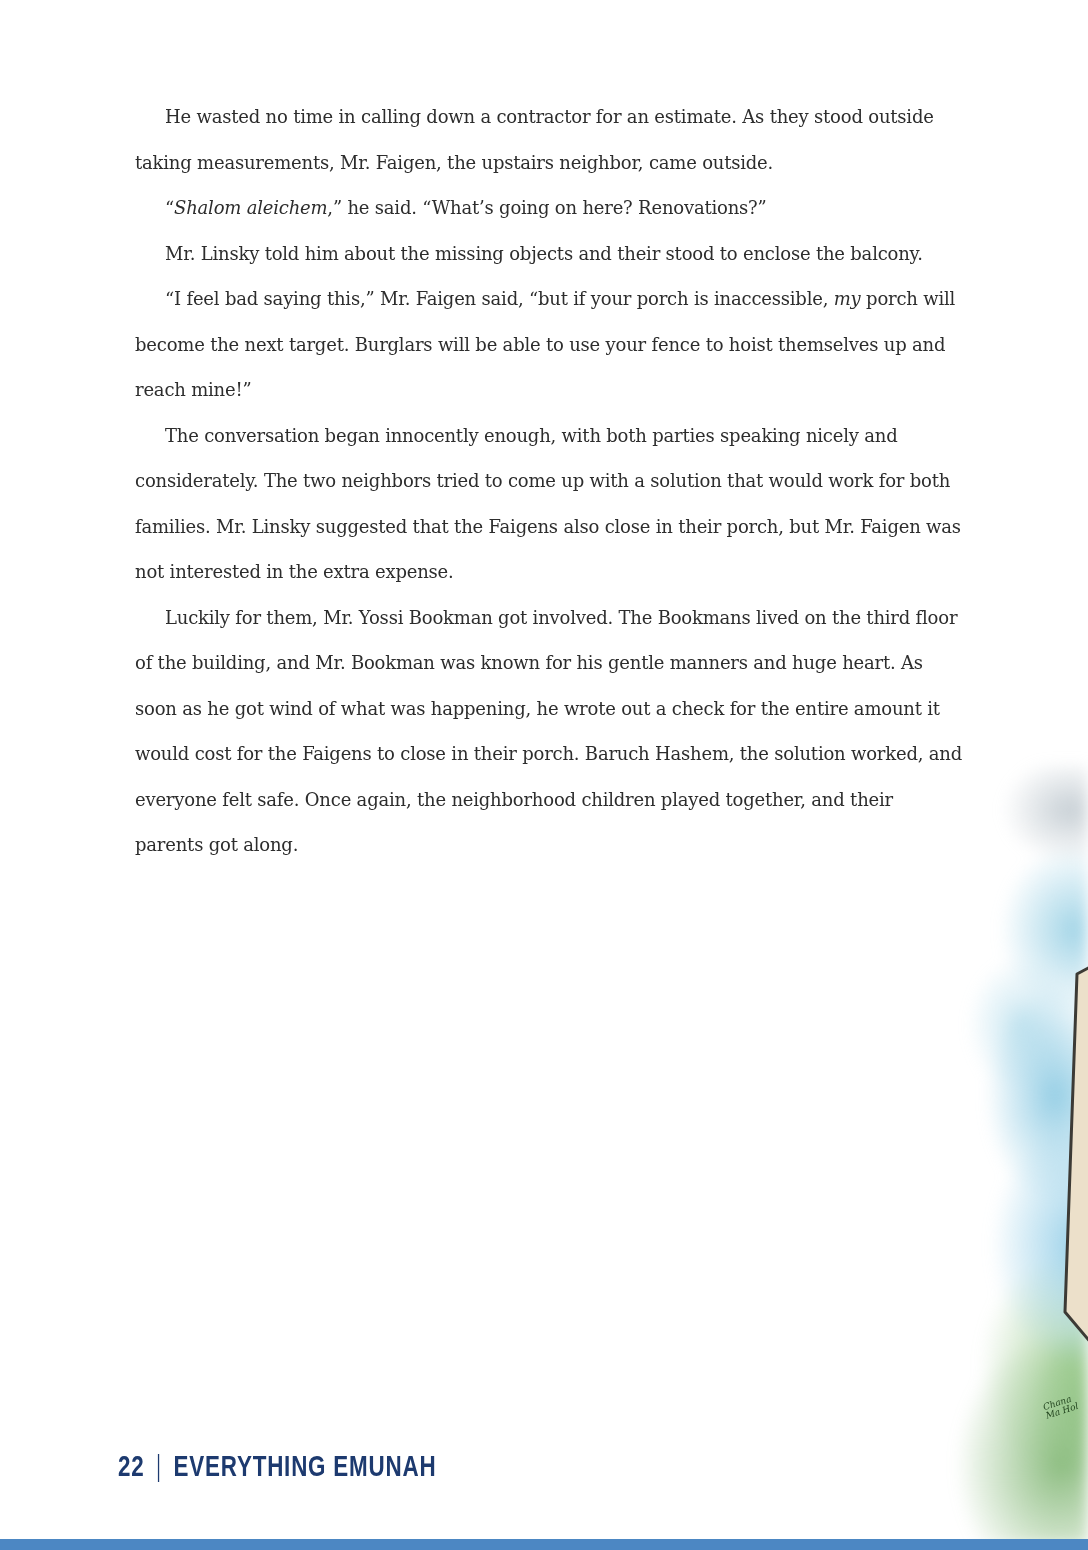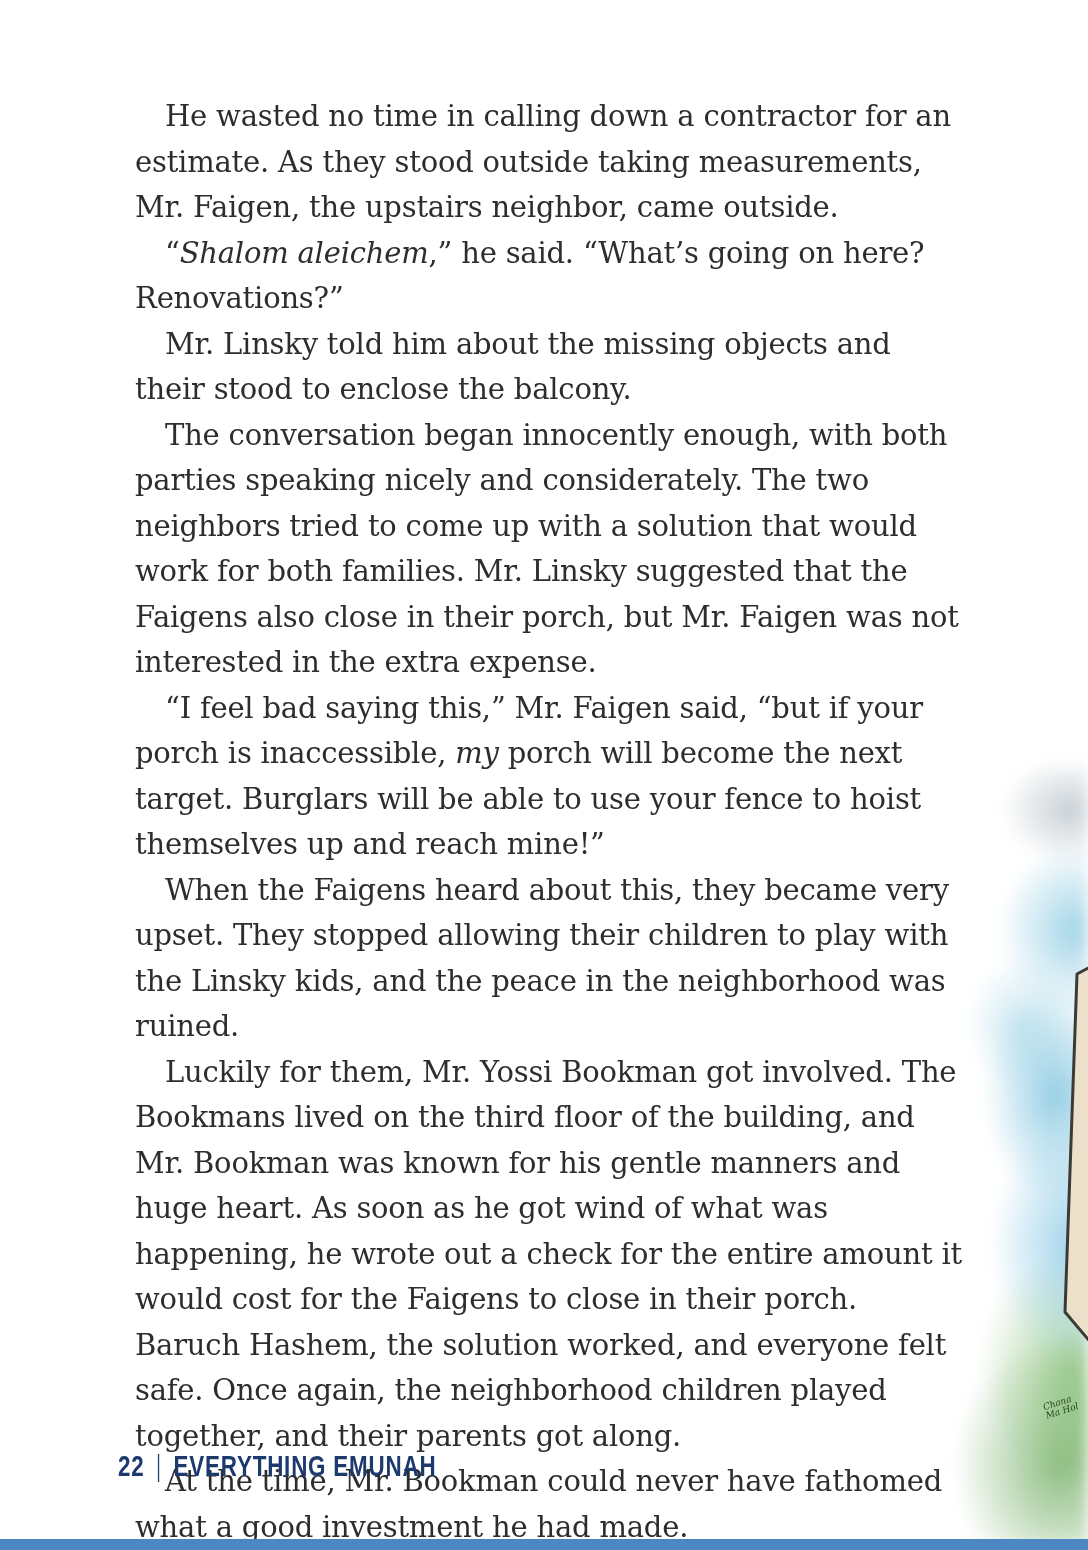--- a/index.html
+++ b/index.html
@@ -18,21 +18,21 @@
   
   #body-text {
     position: absolute;
     left: 135px;
     top: 94px;
     width: 830px;
   }
   p.para {
     margin: 0;
     text-indent: 30px;
-    font-size: 29px;
+    font-size: 18px;
     line-height: 45.5px;
     color: #2d2d2d;
     font-family: "DejaVu Serif", serif;
     text-align: left;
     letter-spacing: -0.2px;
   }
   p.para em { font-style: italic; }
   
   #footer {
     position: absolute;
@@ -117,25 +117,23 @@
 
   <div id="signature">
     <div>Chana</div>
     <div>Ma Hol</div>
   </div>
 
   <div id="body-text">
       <p class="para"><span>He wasted no time in calling down a contractor for an estimate. As they stood outside taking measurements, Mr. Faigen, the upstairs neighbor, came outside.</span></p>
       <p class="para"><span>“</span><em>Shalom aleichem</em><span>,” he said. “What’s going on here? Renovations?”</span></p>
       <p class="para"><span>Mr. Linsky told him about the missing objects and their stood to enclose the balcony.</span></p>
+      <p class="para"><span>“I feel bad saying this,” Mr. Faigen said, “but if your porch is inaccessible, </span><em>my</em><span> porch will become the next target. Burglars will be able to use your fence to hoist themselves up and reach mine!”</span></p>
       <p class="para"><span>The conversation began innocently enough, with both parties speaking nicely and considerately. The two neighbors tried to come up with a solution that would work for both families. Mr. Linsky suggested that the Faigens also close in their porch, but Mr. Faigen was not interested in the extra expense.</span></p>
-      <p class="para"><span>“I feel bad saying this,” Mr. Faigen said, “but if your porch is inaccessible, </span><em>my</em><span> porch will become the next target. Burglars will be able to use your fence to hoist themselves up and reach mine!”</span></p>
-      <p class="para"><span>When the Faigens heard about this, they became very upset. They stopped allowing their children to play with the Linsky kids, and the peace in the neighborhood was ruined.</span></p>
       <p class="para"><span>Luckily for them, Mr. Yossi Bookman got involved. The Bookmans lived on the third floor of the building, and Mr. Bookman was known for his gentle manners and huge heart. As soon as he got wind of what was happening, he wrote out a check for the entire amount it would cost for the Faigens to close in their porch. Baruch Hashem, the solution worked, and everyone felt safe. Once again, the neighborhood children played together, and their parents got along.</span></p>
-      <p class="para"><span>At the time, Mr. Bookman could never have fathomed what a good investment he had made.</span></p>
     </div>
 
   <div id="footer">
     <span>22</span><span class="sep">|</span><span>EVERYTHING EMUNAH</span>
   </div>
 
   <div id="bottom-bar"></div>
 
 </div>
 

